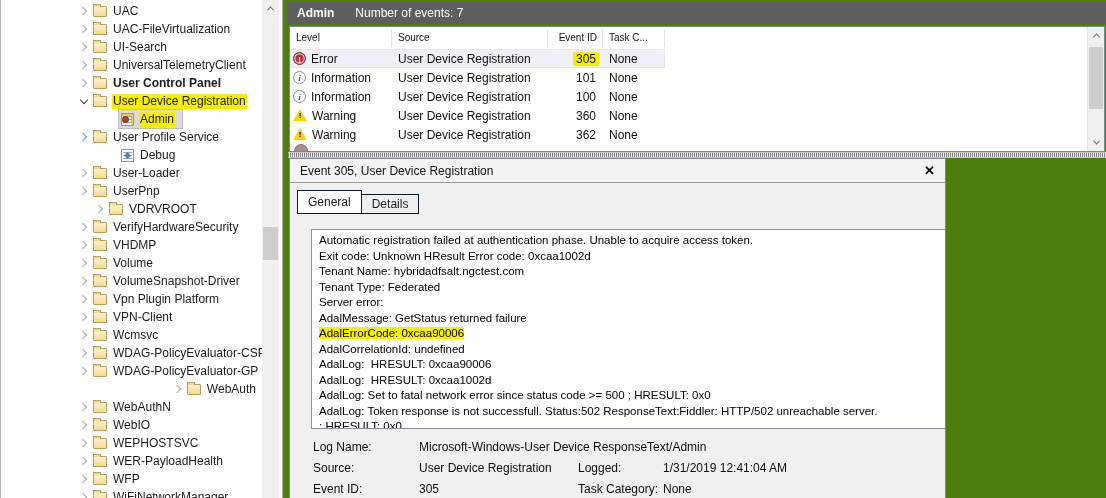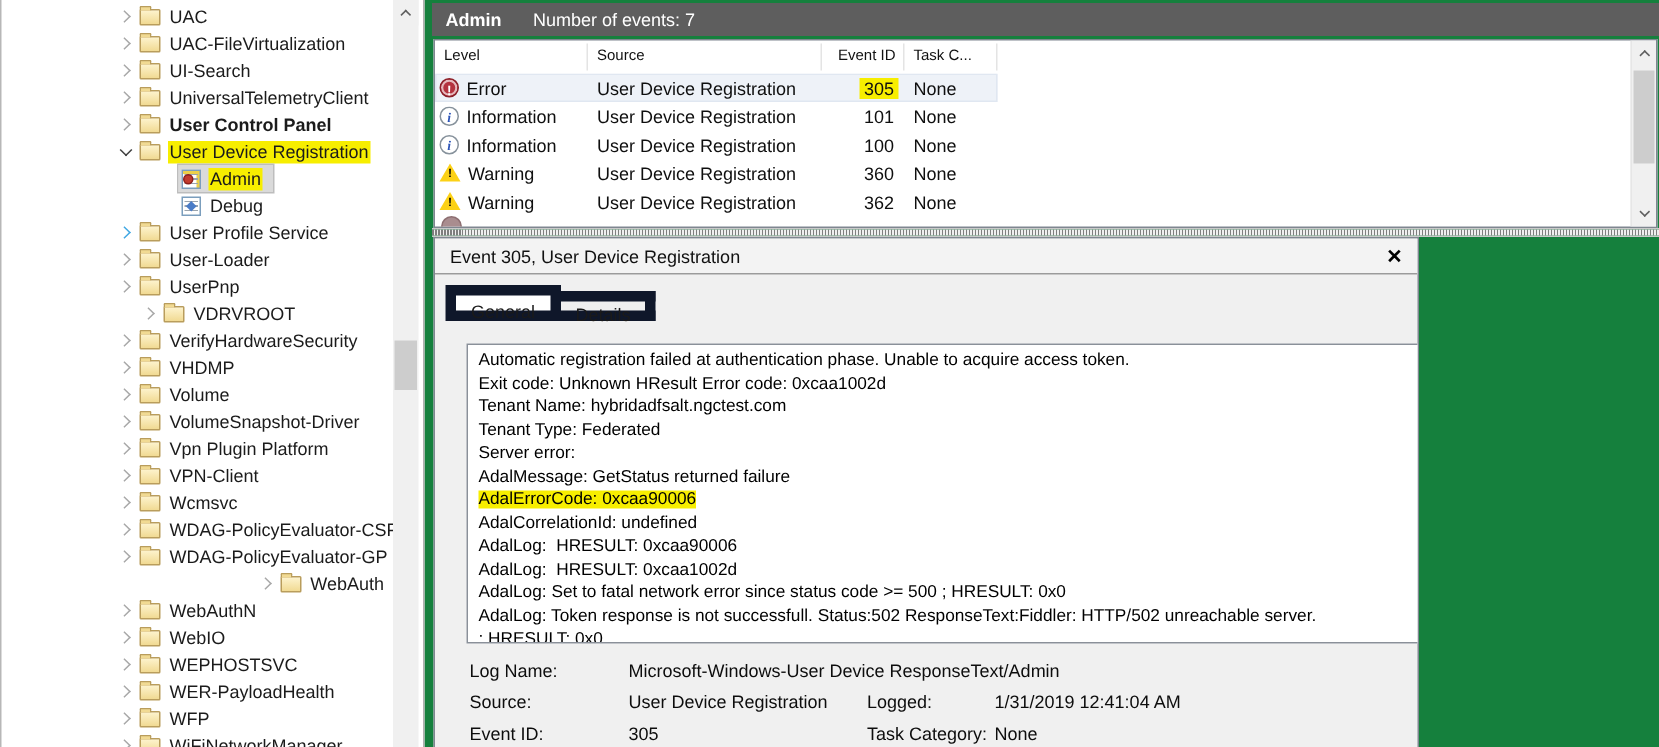--- a/index.html
+++ b/index.html
@@ -1,18 +1,18 @@
 <!DOCTYPE html>
 <html><head>
 <meta charset="utf-8">
 <style>
   * { margin:0; padding:0; box-sizing:border-box; }
   html,body { width:1106px; height:498px; overflow:hidden;
     font-family:"Liberation Sans", sans-serif; background:#f0f0f0; }
-  #stage { position:relative; width:1106px; height:498px; background:#15803d; }
+  #stage { position:relative; width:1106px; height:498px; background:#4d7c0f; }
 
   
   #tree-panel { position:absolute; left:0; top:0; width:283px; height:498px;
     background:#fff; border-left:1px solid #b7b7b7; border-right:1px solid #b0b0b0; overflow:hidden; }
   #tree-items { position:absolute; left:0; top:2px; width:258px; }
   .tree-item { display:flex; align-items:center; height:18px; font-size:12px; color:#1b1b1b; white-space:nowrap; }
   .chev-box { width:14px; height:14px; display:flex; align-items:center; justify-content:center; flex:0 0 14px; }
   .chev { width:6px; height:6px; border:solid #a8a8a8; border-width:1.5px 1.5px 0 0; transform:rotate(45deg); margin-left:-2px; }
   .chev.expanded { border-color:#3f3f3f; transform:rotate(135deg); margin-left:0; margin-top:-2px; }
   .chev.hover { border-color:#41a8e3; }
@@ -85,21 +85,21 @@
     border-top:1px solid #c9c9c9; border-bottom:1px solid #c9c9c9; }
 
   
   #details-pane { position:absolute; left:1px; top:158px; width:657px; height:340px;
     background:#f0f0f0; border:1px solid #7f8690; border-bottom:none; overflow:hidden; }
   #detail-title { position:absolute; left:0; right:0; top:0; height:24px; background:#f3f3f3;
     border-bottom:1px solid #9b9b9b; display:flex; align-items:center; font-size:12px; color:#111; padding:0 10px; }
   #detail-title .dt-text { flex:1; }
   #detail-close { font-weight:bold; font-size:13px; color:#000; cursor:default; line-height:1; }
   #tabs { position:absolute; left:7px; top:31px; display:flex; align-items:flex-end; height:24px; }
-  .tab { font-size:12px; color:#1a1a1a; border:7px solid #0f172a; background:#efefef; padding:2px 10px 3px; height:20px; }
+  .tab { font-size:12px; color:#1a1a1a; border:1px solid #0f172a; background:#efefef; padding:2px 10px 3px; height:20px; }
   .tab.active { background:#fff; height:24px; padding-top:4px; z-index:2; position:relative; }
   .tab + .tab { border-left:none; }
 
   #desc-box { position:absolute; left:21px; top:70px; width:772px; height:200px; background:#fff;
     border:1px solid #8a9099; overflow:hidden; }
   #desc-lines { position:absolute; left:0; top:3px; right:18px; padding-left:7px; font-size:11.5px; line-height:15.5px;
     color:#000; white-space:pre; overflow:hidden; height:197px; }
   .dline span.hl { background:#f7ee00; }
   #desc-scroll { right:0; top:0; width:17px; height:198px; border-left:1px solid #e6e6e6; }
 
@@ -178,35 +178,35 @@
   </div>
 
   <div class="tree-item" style="padding-left: 104px;">
     <span class="chev-box"></span>
     <span class="grp sel">
       <span class="ticon log-admin"></span>
       <span class="tlabel hl">Admin</span>
     </span>
   </div>
 
+  <div class="tree-item" style="padding-left: 76px;">
+    <span class="chev-box">
+            <span class="chev hover"></span>
+          </span>
+    <span class="grp">
+      <span class="ticon folder"></span>
+      <span class="tlabel">User Profile Service</span>
+    </span>
+  </div>
+
   <div class="tree-item" style="padding-left: 104px;">
     <span class="chev-box"></span>
     <span class="grp">
       <span class="ticon log-debug"></span>
       <span class="tlabel">Debug</span>
-    </span>
-  </div>
-
-  <div class="tree-item" style="padding-left: 76px;">
-    <span class="chev-box">
-            <span class="chev hover"></span>
-          </span>
-    <span class="grp">
-      <span class="ticon folder"></span>
-      <span class="tlabel">User Profile Service</span>
     </span>
   </div>
 
   <div class="tree-item" style="padding-left: 76px;">
     <span class="chev-box">
             <span class="chev collapsed"></span>
           </span>
     <span class="grp">
       <span class="ticon folder"></span>
       <span class="tlabel">User-Loader</span>

